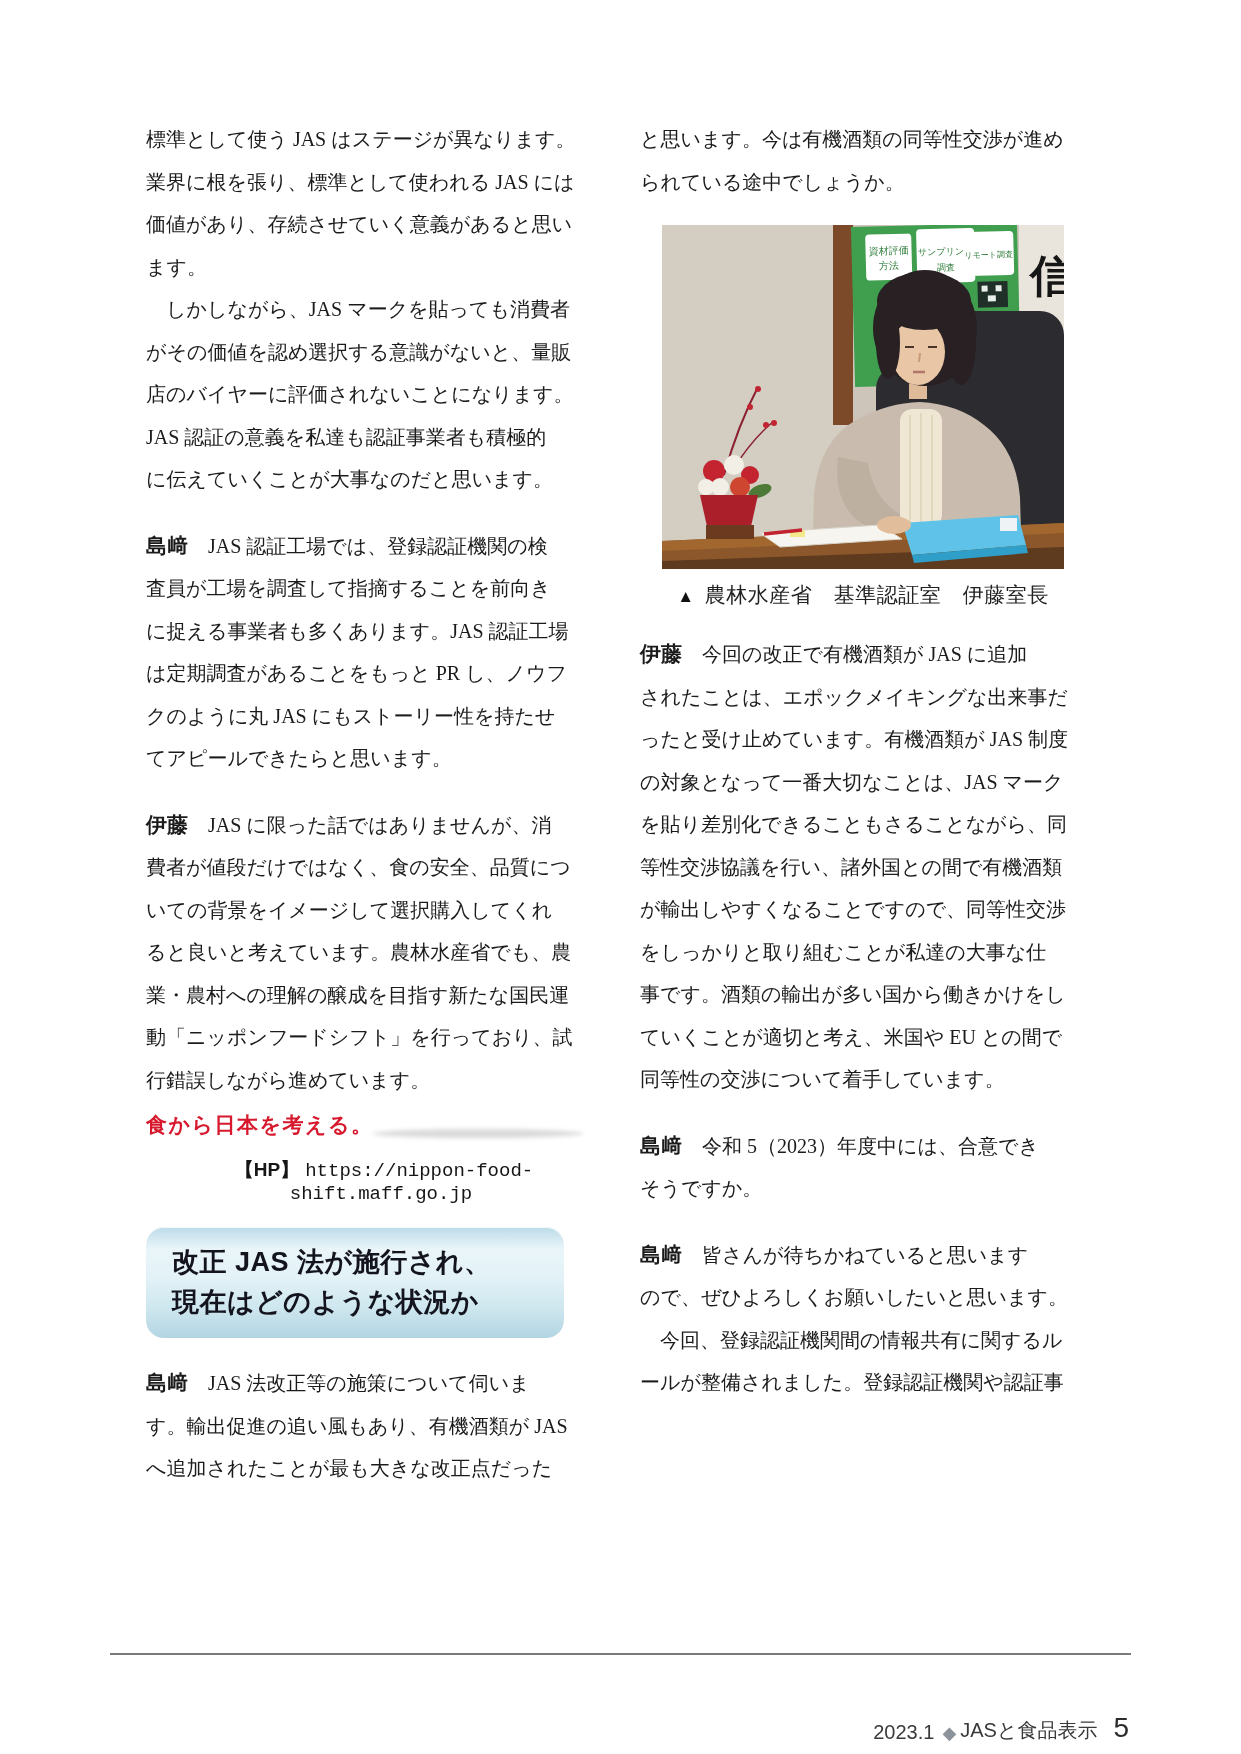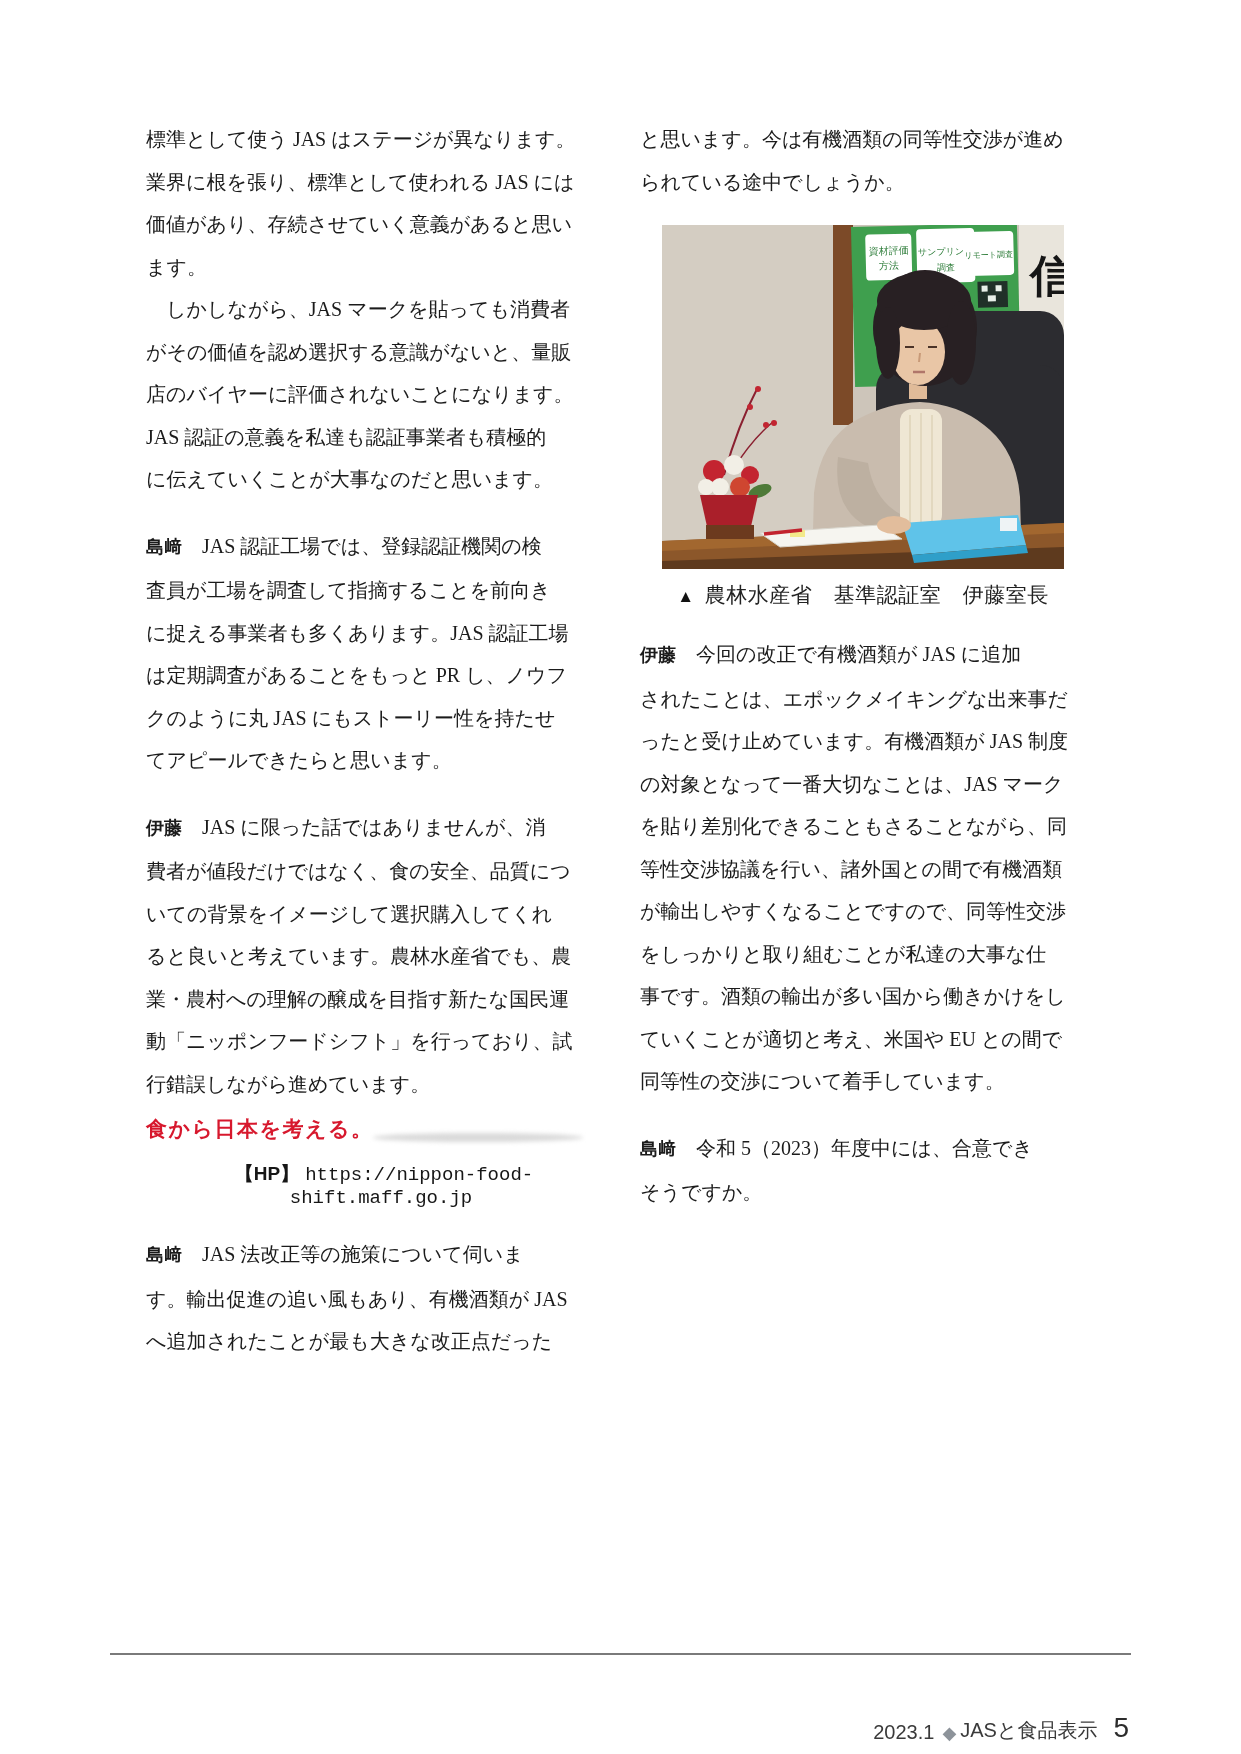--- a/index.html
+++ b/index.html
@@ -6,21 +6,21 @@
   body{
     width:1241px;height:1754px;position:relative;background:#ffffff;
     font-family:"Liberation Serif","DejaVu Serif",serif;color:#1c1c1c;
     overflow:hidden;
   }
   .col{position:absolute;top:118px;}
   .col-left{left:146px;width:470px;}
   .col-right{left:628px;width:482px;margin-left:12px;}
   .para{margin:0;font-size:20px;line-height:42.5px;color:#1b1b1b;}
   .para.has-speaker{margin-top:24px;}
-  .speaker{font-family:Liberation Mono, monospace;font-weight:bold;font-size:18px;}
+  .speaker{font-family:Liberation Sans, sans-serif;font-weight:bold;font-size:21px;}
   .ptext{white-space:pre-line;font-family:Liberation Serif, serif;}
   
   .photo-wrap{margin:22px 0 0 22px;width:402px;}
   .photo-frame{width:402px;height:344px;display:block;}
   .photo-caption{
     width:402px;margin:12px 0 0 22px;text-align:center;
     font-family:"Liberation Sans","DejaVu Sans",sans-serif;
     font-size:21px;color:#222;letter-spacing:0.5px;
   }
   .caption-marker{font-size:17px;margin-right:10px;color:#111;}
@@ -102,20 +102,24 @@
 行錯誤しながら進めています。</span></p>
       </div>
 
     <div class="logo-block">
       <div class="logo-tagline">食から日本を考える。</div>
       <div class="logo-shadow"></div>
     </div>
 
     <div class="hp-line"><span class="hp-label">【HP】</span><span>https://nippon-food-shift.maff.go.jp</span></div>
 
+    <div class="section-box">
+      <div class="section-title">改正 JAS 法が施行され、
+現在はどのような状況か</div>
+    </div>
 
     <div>
 
         <p class="para has-speaker"><span class="speaker">島﨑</span><span class="ptext">　JAS 法改正等の施策について伺いま
 す。輸出促進の追い風もあり、有機酒類が JAS
 へ追加されたことが最も大きな改正点だった</span></p>
       </div>
   </div>
 
   <div class="col col-right">
@@ -218,20 +222,24 @@
 が輸出しやすくなることですので、同等性交渉
 をしっかりと取り組むことが私達の大事な仕
 事です。酒類の輸出が多い国から働きかけをし
 ていくことが適切と考え、米国や EU との間で
 同等性の交渉について着手しています。</span></p>
 
         <p class="para has-speaker"><span class="speaker">島﨑</span><span class="ptext">　令和 5（2023）年度中には、合意でき
 そうですか。</span></p>
 
 
+        <p class="para has-speaker"><span class="speaker">島﨑</span><span class="ptext">　皆さんが待ちかねていると思います
+ので、ぜひよろしくお願いしたいと思います。
+　今回、登録認証機関間の情報共有に関するル
+ールが整備されました。登録認証機関や認証事</span></p>
       </div>
   </div>
 
   <div class="footer-rule"></div>
   <div class="footer">
     <span>2023.1</span>
     <span class="diamond">◆</span>
     <span>JASと食品表示</span>
     <span class="pagenum">5</span>
   </div>

